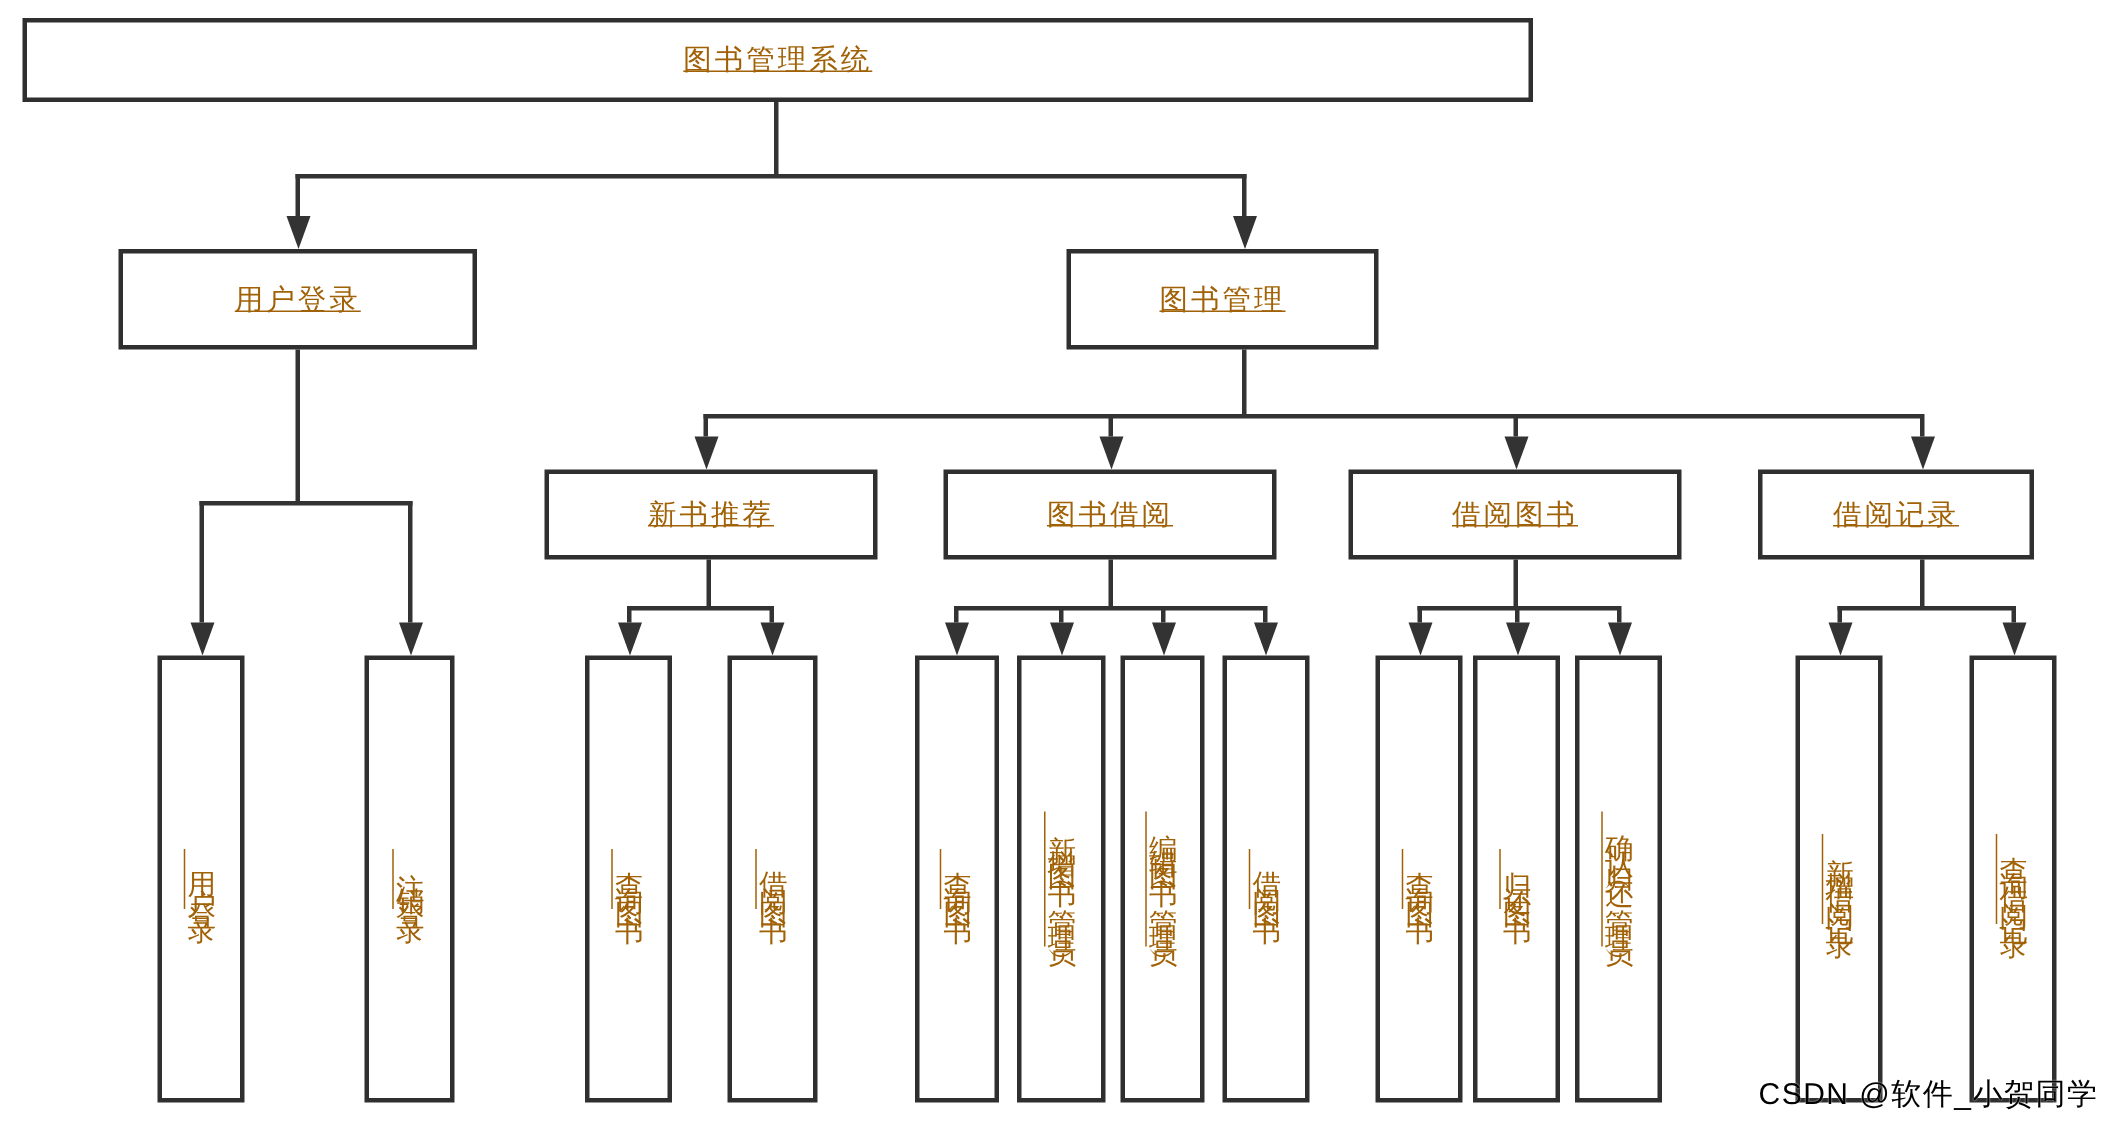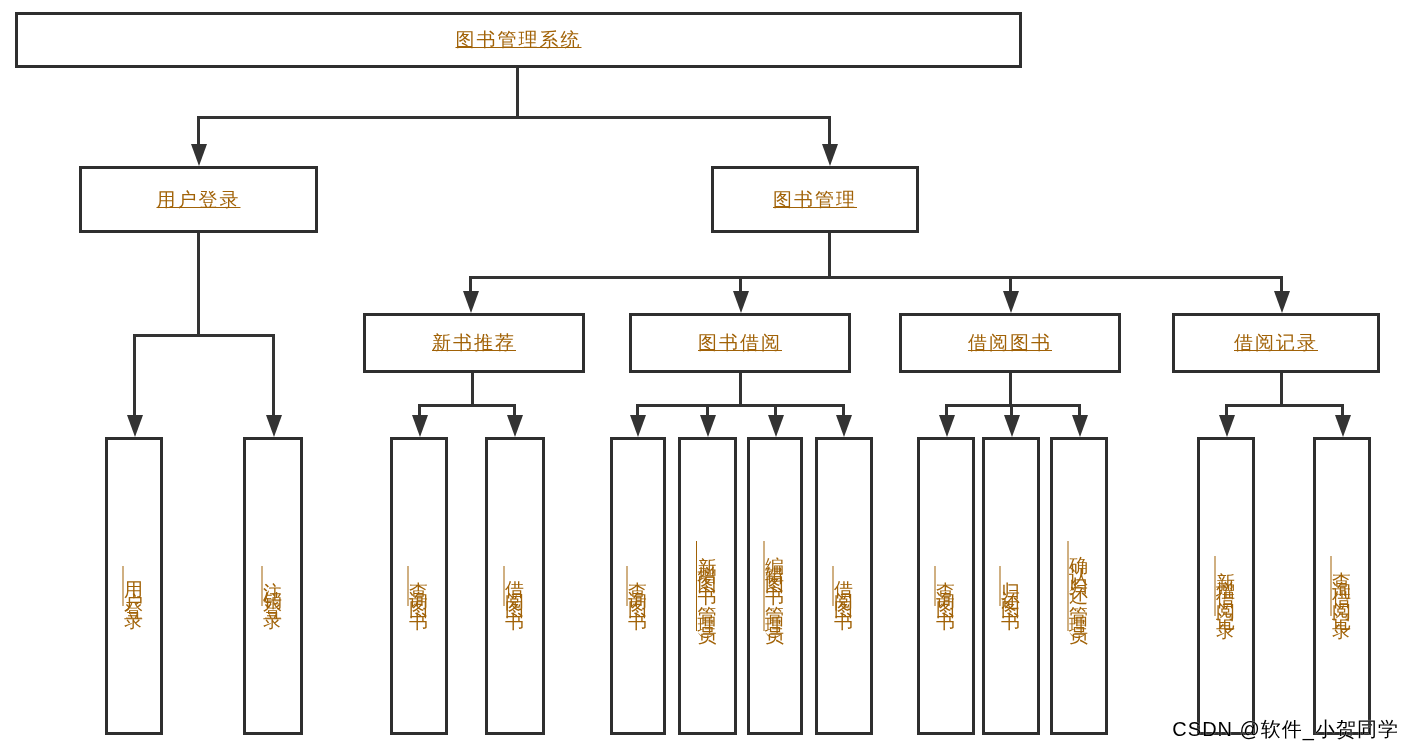--- a/index.html
+++ b/index.html
@@ -93,21 +93,21 @@
 
   <div class="box" style="left:363px;top:313px;width:222px;height:60px">
     <span class="label">新书推荐</span>
   </div>
   <div class="box" style="left:629px;top:313px;width:222px;height:60px">
     <span class="label">图书借阅</span>
   </div>
   <div class="box" style="left:899px;top:313px;width:222px;height:60px">
     <span class="label">借阅图书</span>
   </div>
-  <div class="box" style="left:1172px;top:313px;width:208px;height:60px">
+  <div class="box" style="left:1172px;top:313px;width:184px;height:60px">
     <span class="label">借阅记录</span>
   </div>
 
   <div class="box v" style="left:105px;top:437px;width:58px;height:298px">
     <span class="label">用户登录</span>
   </div>
   <div class="box v" style="left:243px;top:437px;width:60px;height:298px">
     <span class="label">注销登录</span>
   </div>
 

